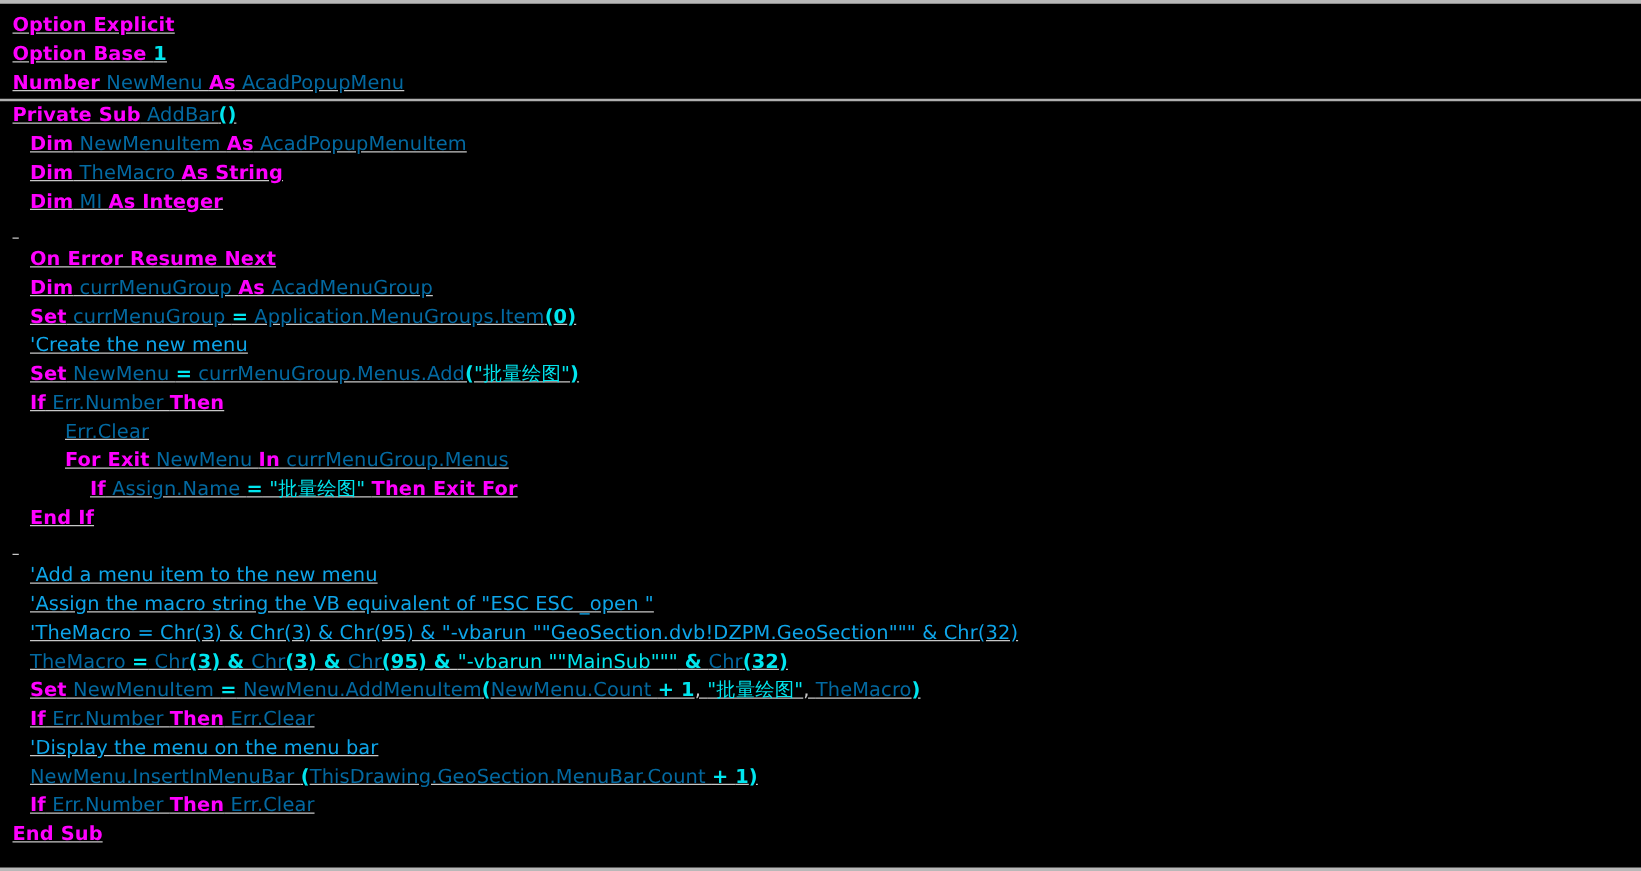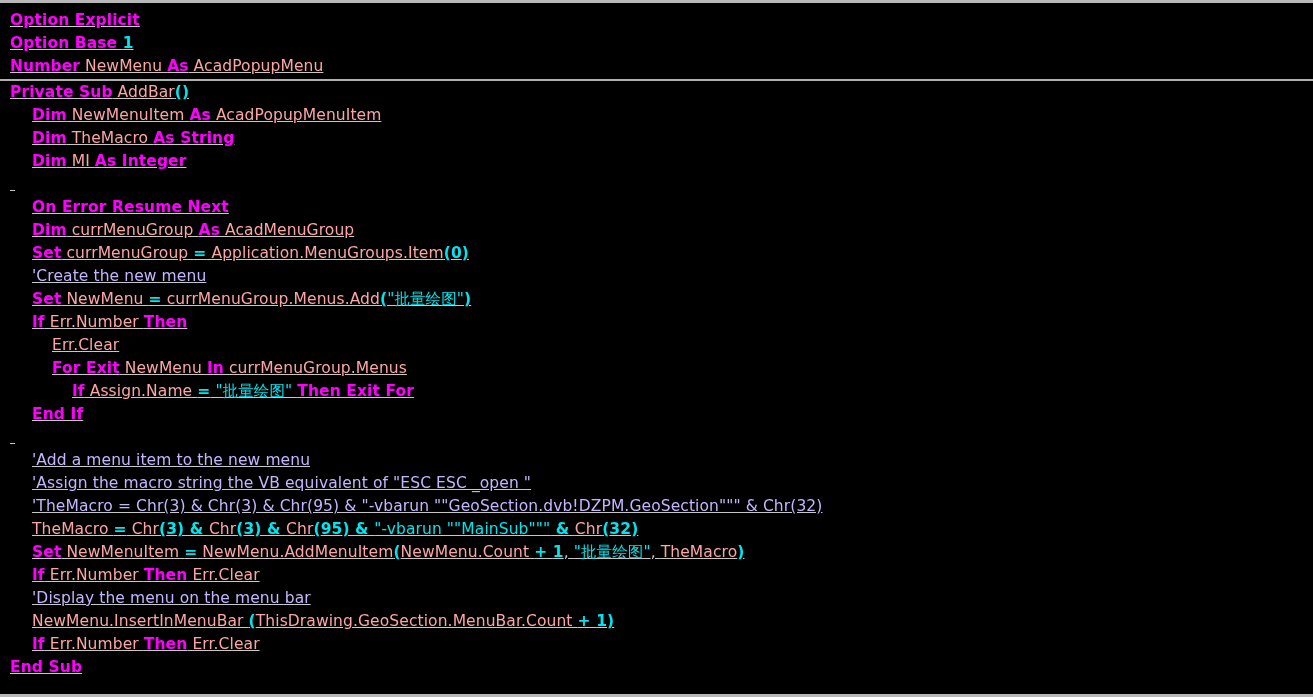--- a/index.html
+++ b/index.html
@@ -47,28 +47,28 @@
     text-decoration: underline;
   }
 
   .code-line.declaration-separator {
     border-bottom: 2px solid #b0b0b0;
     height: 24px;
   }
 
   
   .tok-kw  { color: #ff00ff; font-weight: bold; }
-  .tok-id  { color: #fca5a5; }
+  .tok-id  { color: #0369a1; }
   .tok-str { color: #00e5ee; }
   .tok-num { color: #00e5ee; font-weight: bold; }
   .tok-op  { color: #00e5ee; font-weight: bold; }
-  .tok-cmt { color: #c4b5fd; }
+  .tok-cmt { color: #0ea5e9; }
   .tok-pun { color: #c6c6c6; }
 
-  .indent1 { padding-left: 32px; }
+  .indent1 { padding-left: 24px; }
   .indent2 { padding-left: 52px; }
   .indent3 { padding-left: 72px; }
 </style>
 </head>
 <body>
 
 <div id="editor-window">
   <div id="code-area">
       <div class="code-line"><span class="tok-kw">Option Explicit</span></div>
       <div class="code-line"><span class="tok-kw">Option Base </span><span class="tok-num">1</span></div>

